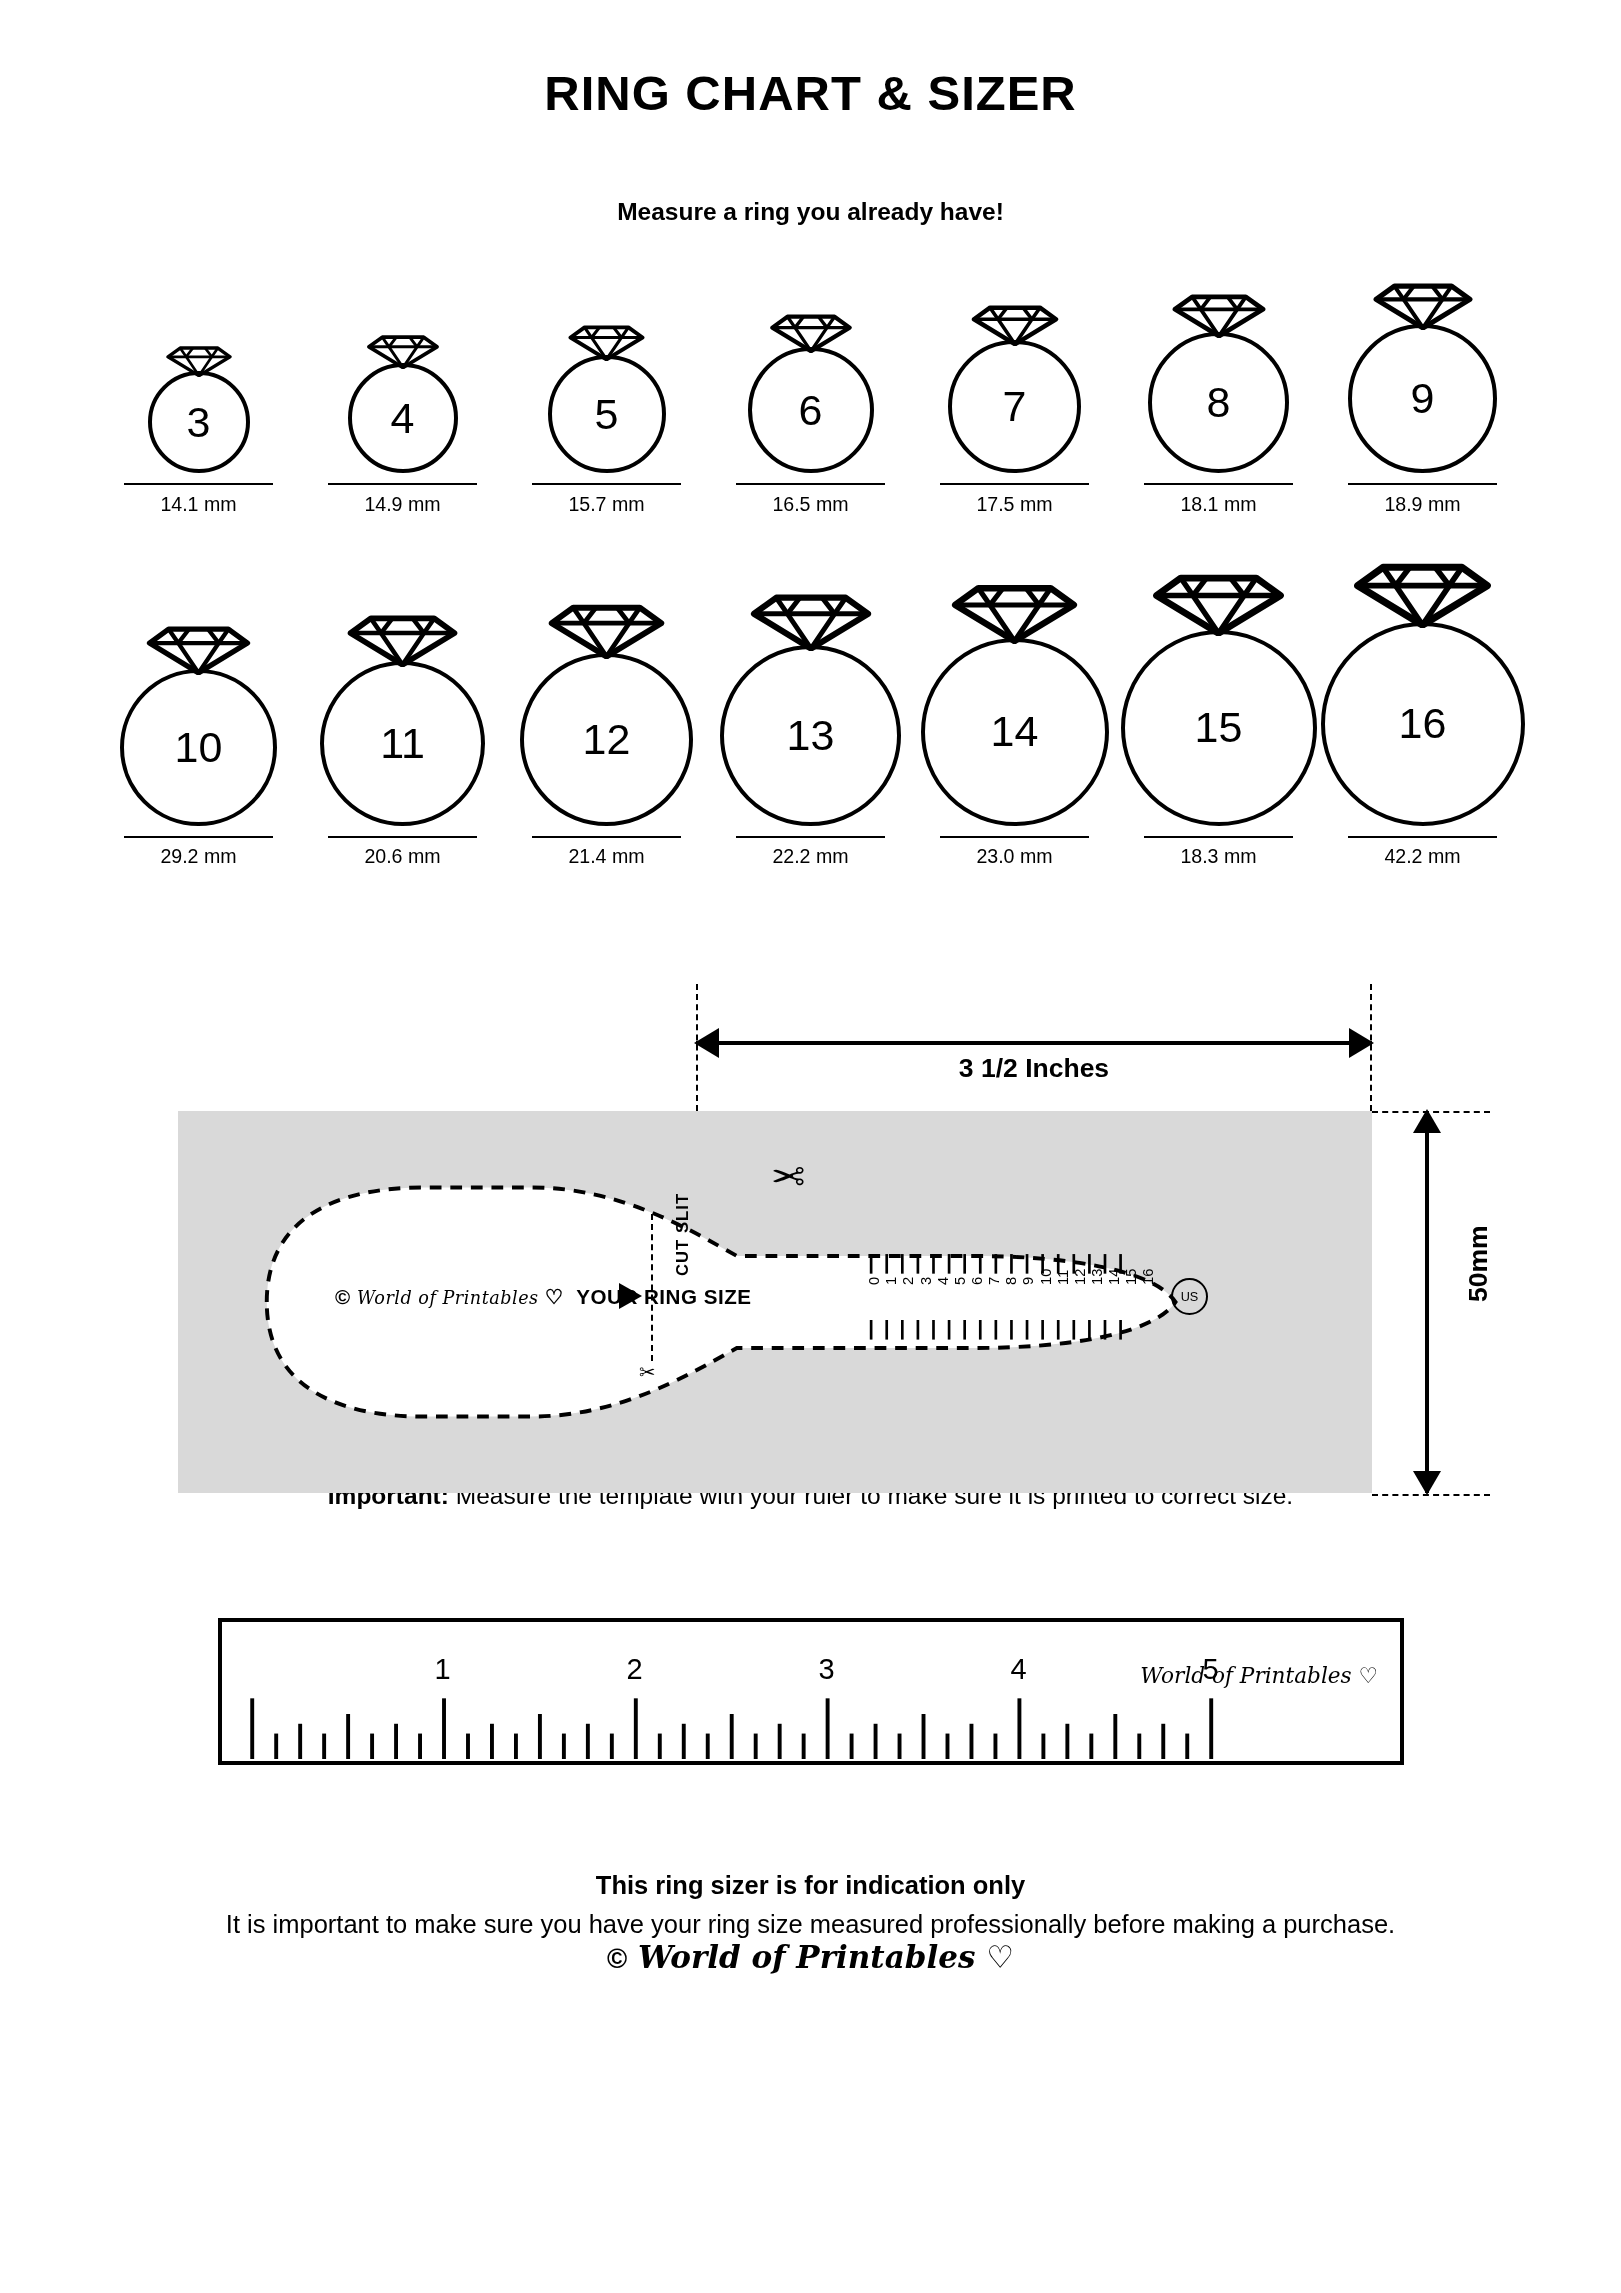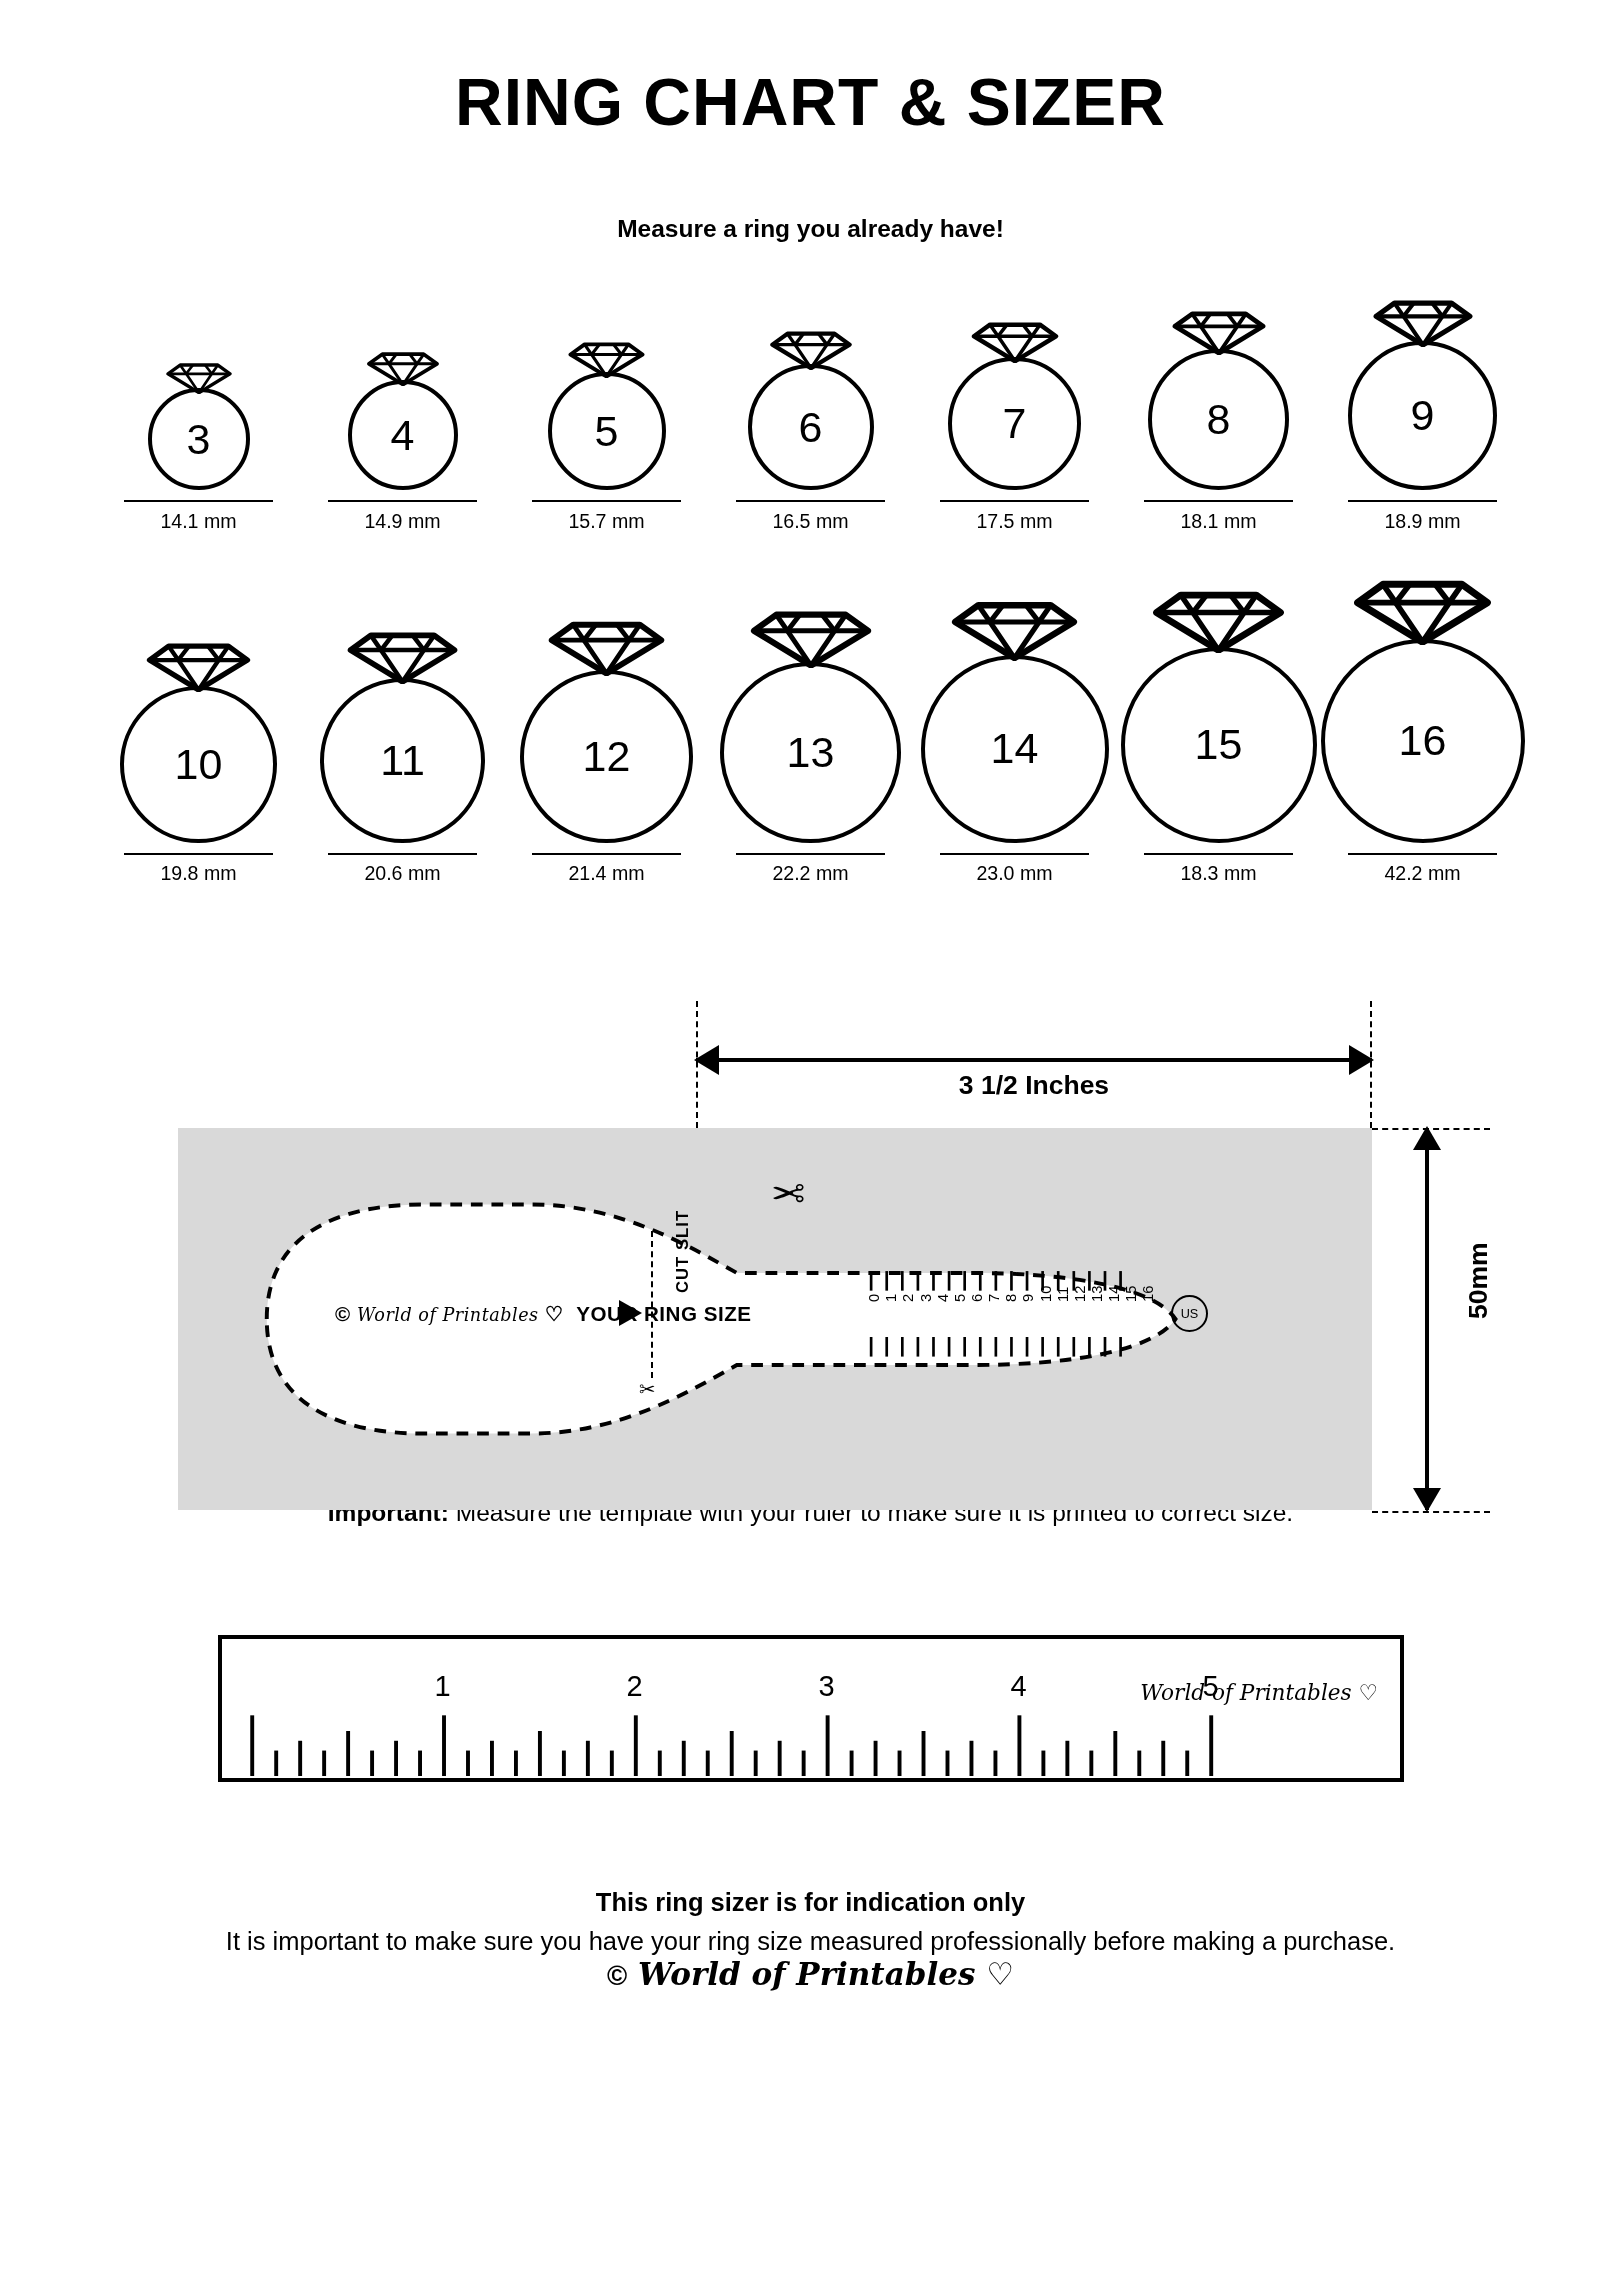--- a/index.html
+++ b/index.html
@@ -18,21 +18,21 @@
   .page {
     width: 1621px;
     height: 2294px;
     position: relative;
     box-sizing: border-box;
   }
 
   
   .title {
     text-align: center;
-    font-size: 66px;
+    font-size: 49px;
     font-weight: bold;
     letter-spacing: 1px;
     margin-top: 69px;
     line-height: 1;
   }
 
   
   .intro {
     text-align: center;
     margin-top: 80px;
@@ -474,21 +474,21 @@
             <svg class="gem" width="107" height="49" viewBox="0 0 100 46">
               <path d="M4 16 L22 3 L78 3 L96 16 L50 44 Z" fill="none" stroke="#000" stroke-width="5" stroke-linejoin="round"></path>
               <path d="M4 16 L96 16" stroke="#000" stroke-width="4"></path>
               <path d="M22 3 L31 16 L50 44 L69 16 L78 3" fill="none" stroke="#000" stroke-width="4"></path>
               <path d="M31 16 L41 3 M69 16 L59 3" stroke="#000" stroke-width="4"></path>
             </svg>
             <div class="band" style="width:149px;height:149px;">
               <span>10</span>
             </div>
           </div>
-          <div class="mm-label">19.8 mm</div>
+          <div class="mm-label">29.2 mm</div>
         </div>
         <div class="ring-cell">
           <div class="ring-graphic">
             <svg class="gem" width="113" height="52" viewBox="0 0 100 46">
               <path d="M4 16 L22 3 L78 3 L96 16 L50 44 Z" fill="none" stroke="#000" stroke-width="5" stroke-linejoin="round"></path>
               <path d="M4 16 L96 16" stroke="#000" stroke-width="4"></path>
               <path d="M22 3 L31 16 L50 44 L69 16 L78 3" fill="none" stroke="#000" stroke-width="4"></path>
               <path d="M31 16 L41 3 M69 16 L59 3" stroke="#000" stroke-width="4"></path>
             </svg>
             <div class="band" style="width:157px;height:157px;">

